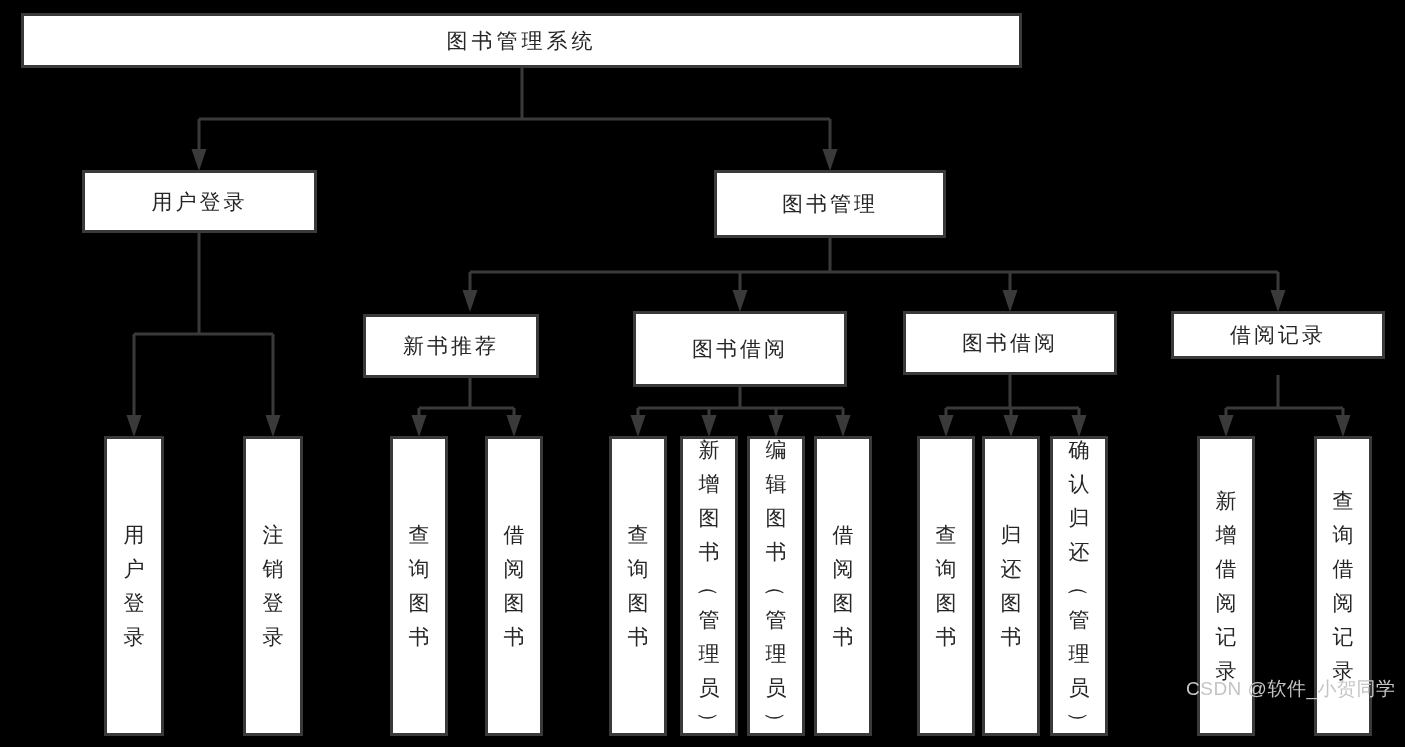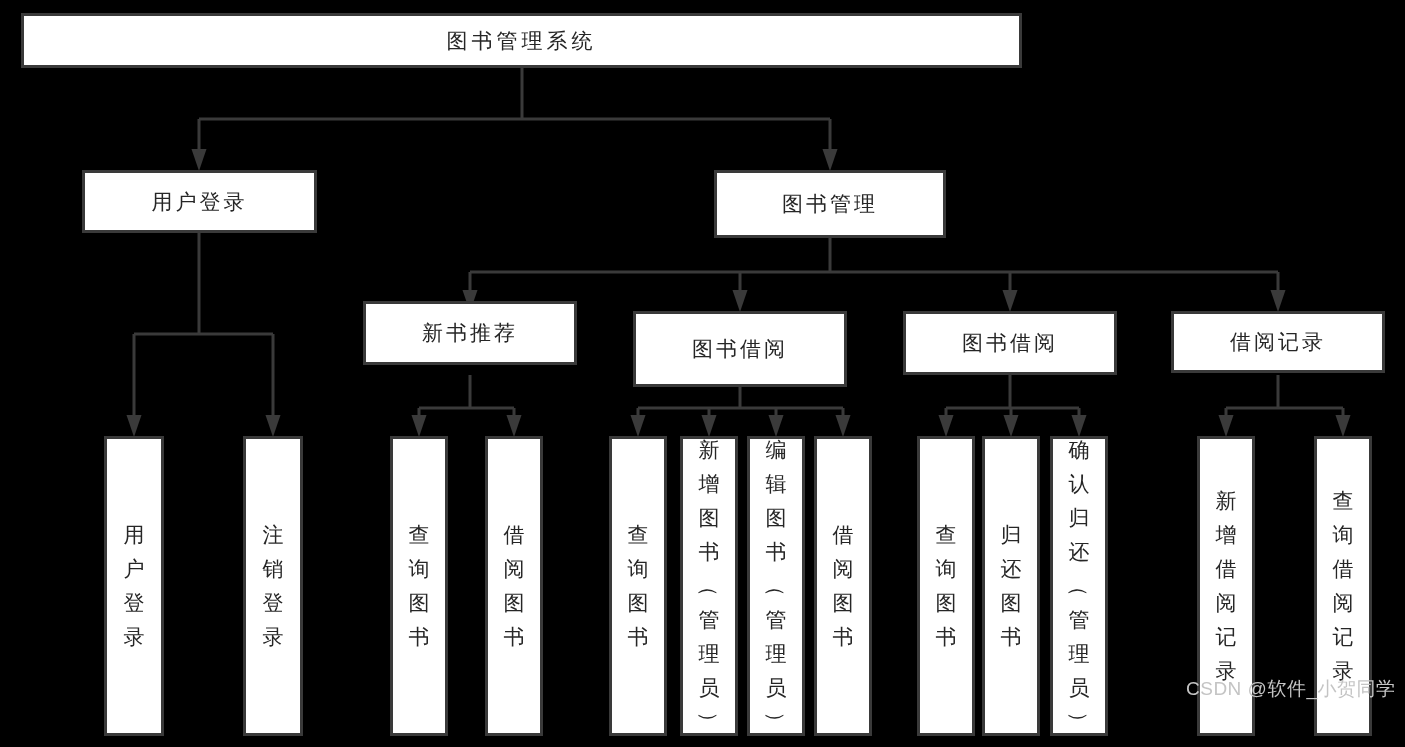--- a/index.html
+++ b/index.html
@@ -113,24 +113,24 @@
       <path d="M1218.5 415 L1233.5 415 L1226 437 Z"></path>
       <path d="M1335.5 415 L1350.5 415 L1343 437 Z"></path>
     </g>
   </svg>
 
   <div class="box root" style="left:21px;top:13px;width:1001px;height:55px">图书管理系统</div>
 
   <div class="box" style="left:82px;top:170px;width:235px;height:63px">用户登录</div>
   <div class="box" style="left:714px;top:170px;width:232px;height:68px">图书管理</div>
 
-  <div class="box" style="left:363px;top:301px;width:214px;height:64px">新书推荐</div>
+  <div class="box" style="left:363px;top:314px;width:176px;height:64px">新书推荐</div>
   <div class="box" style="left:633px;top:311px;width:214px;height:76px">图书借阅</div>
   <div class="box" style="left:903px;top:311px;width:214px;height:64px">图书借阅</div>
-  <div class="box" style="left:1171px;top:311px;width:214px;height:62px">借阅记录</div>
+  <div class="box" style="left:1171px;top:311px;width:214px;height:48px">借阅记录</div>
 
   <div class="box vbox" style="left:104px;top:436px;width:60px;height:300px">
       <span class="vchar">用</span>
       <span class="vchar">户</span>
       <span class="vchar">登</span>
       <span class="vchar">录</span>
     </div>
   <div class="box vbox" style="left:243px;top:436px;width:60px;height:300px">
       <span class="vchar">注</span>
       <span class="vchar">销</span>

